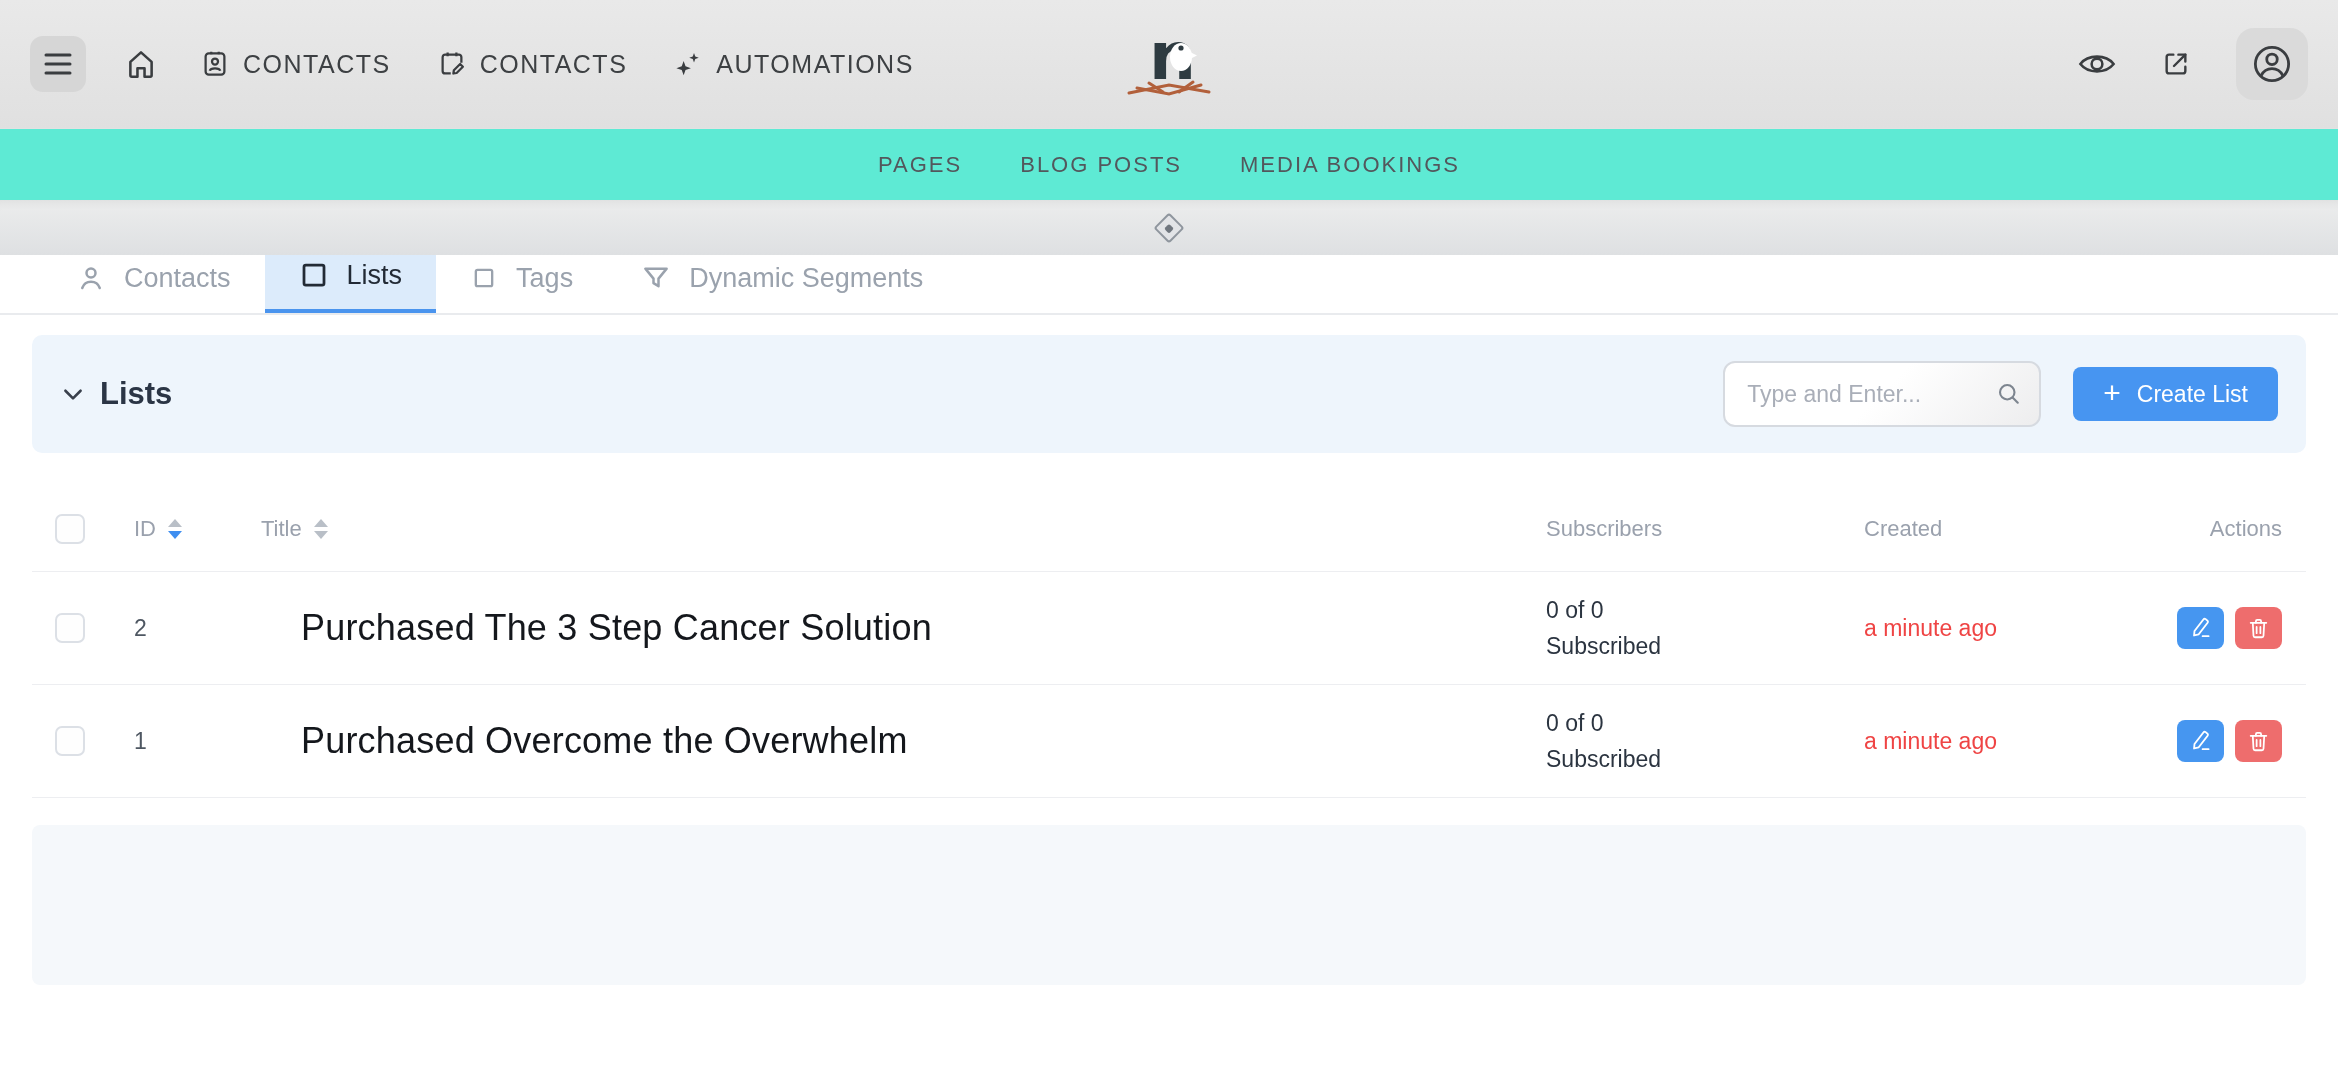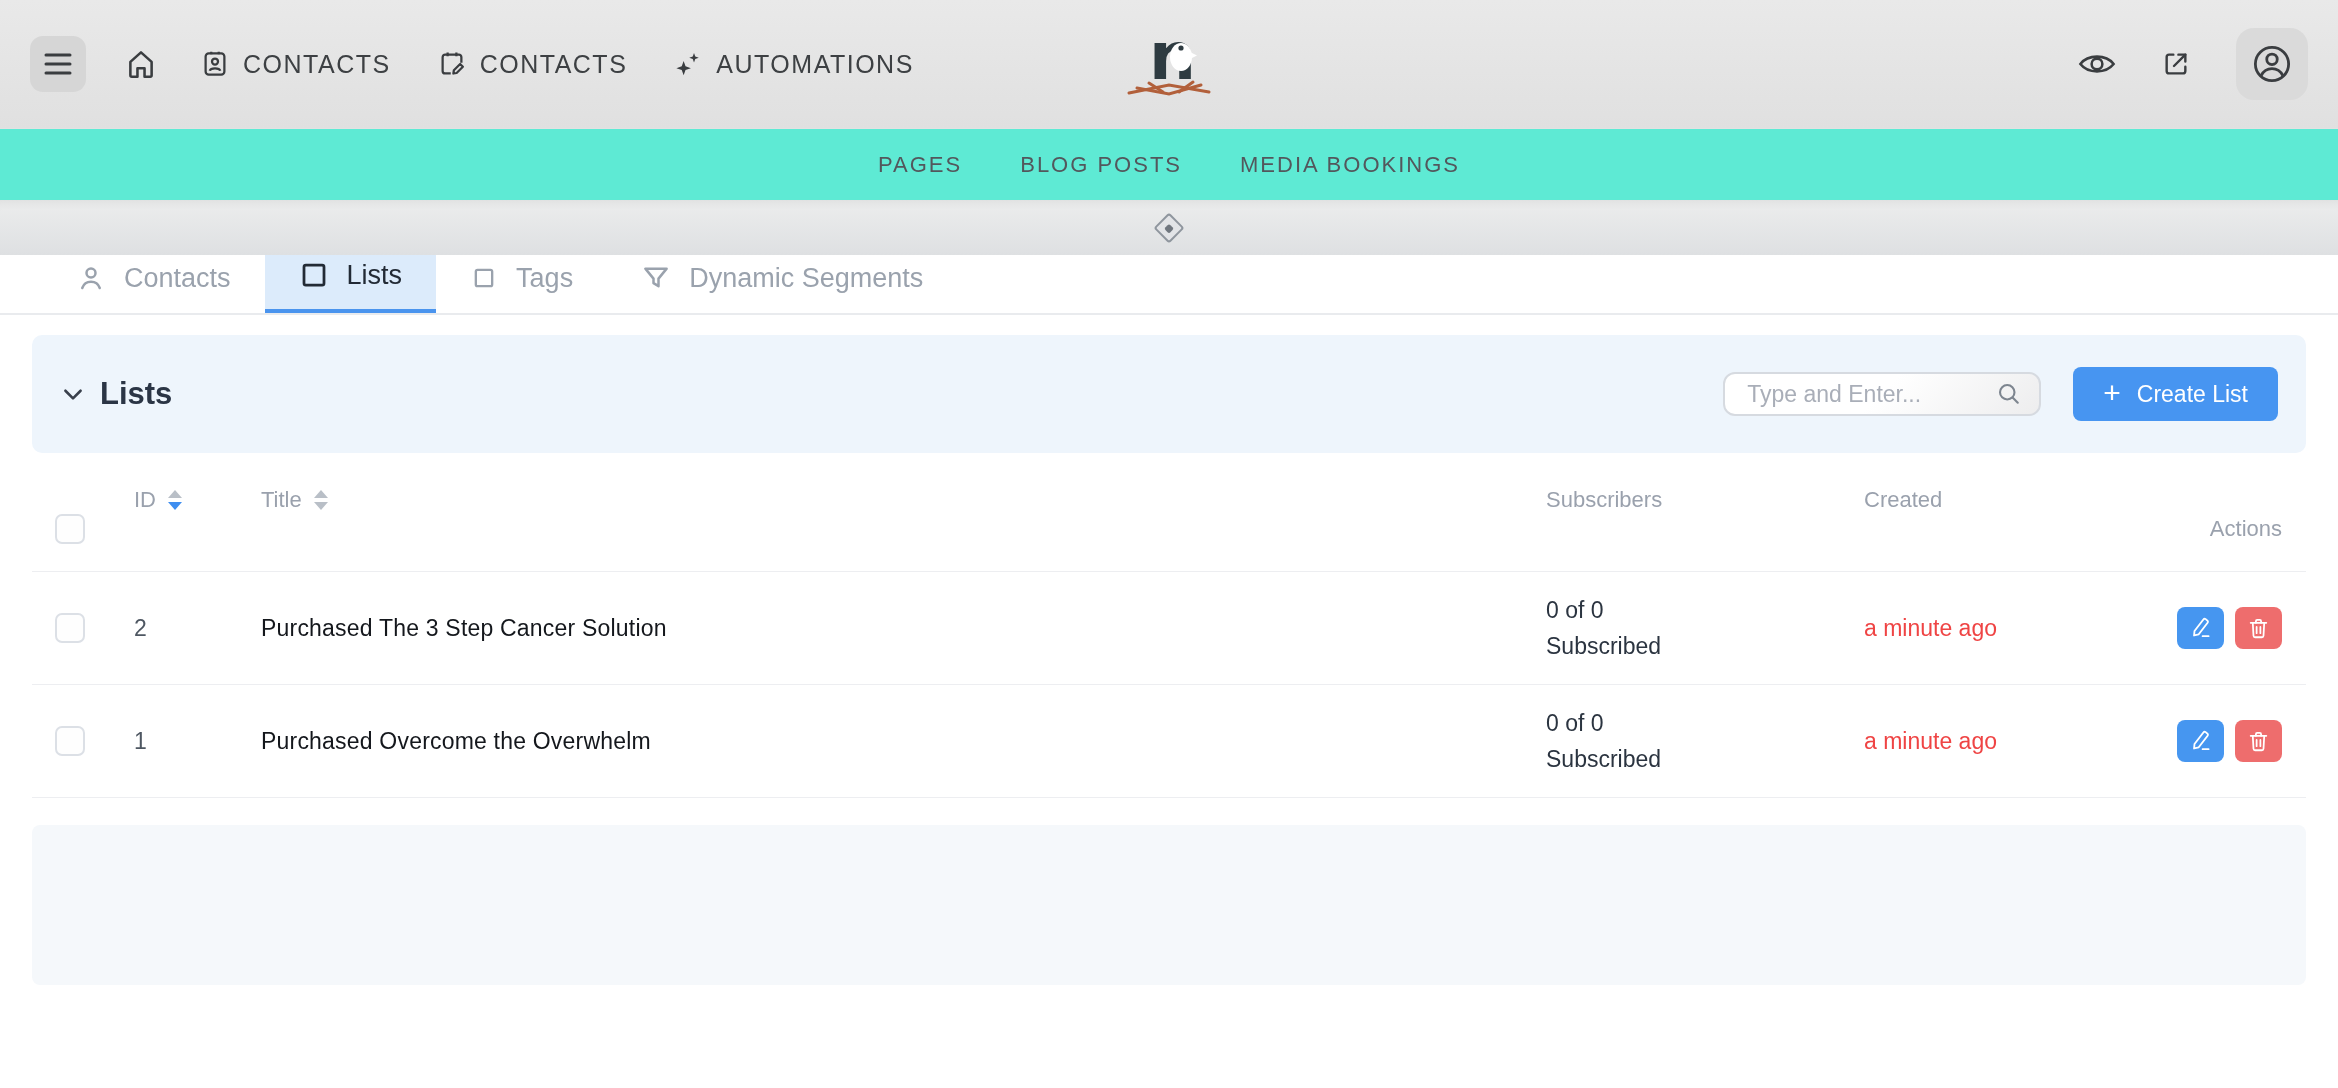--- a/index.html
+++ b/index.html
@@ -35,46 +35,46 @@
   .tab.active svg { stroke:#222a35; }
 
   
   .content { padding:0 32px; }
   .panel { margin-top:20px; height:118px; background:#eef5fc; border-radius:10px; display:flex; align-items:center; padding:0 28px; }
   .panel-left { flex:1; display:flex; flex-direction:column; justify-content:center; gap:14px; }
   .panel-title-row { display:flex; align-items:center; gap:14px; }
   .panel-title { font-size:31px; font-weight:600; color:#2b3545; }
   .panel-desc { font-size:22px; color:#4d5763; }
   .panel-right { display:flex; align-items:center; gap:32px; }
-  .search-box { position:relative; width:318px; height:44px; }
+  .search-box { position:relative; width:318px; height:66px; }
   .search-box input { width:100%; height:100%; border:2px solid #d6dae0; border-radius:12px; background:linear-gradient(135deg,#ffffff 50%,#ededee); font-size:23px; color:#5a616b; padding:0 62px 0 22px; outline:none; font-family:inherit; }
   .search-box input::placeholder { color:#a9aeb8; }
   .search-ic { position:absolute; right:18px; top:50%; transform:translateY(-50%); display:flex; }
   .create-btn { height:54px; padding:0 30px; background:#4795f1; border:none; border-radius:8px; color:#fff; font-size:23px; font-weight:500; display:flex; align-items:center; gap:16px; cursor:pointer; font-family:inherit; }
   .plus-glyph { font-size:30px; font-weight:400; line-height:1; margin-top:-3px; }
 
   
   .table { margin-top:34px; }
-  .thead { display:flex; height:84px; }
+  .thead { display:flex; align-items:center; height:84px; }
   .trow { display:flex; align-items:center; height:113px; border-top:1px solid #edeef1; }
   .tbody { border-bottom:1px solid #edeef1; }
   .col-check { flex:0 0 79px; padding-left:23px; display:flex; align-items:center; }
   .col-id { flex:0 0 125px; padding-left:23px; }
   .col-title { flex:1 1 auto; padding-left:25px; }
   .col-subs { flex:0 0 318px; padding-left:18px; }
   .col-created { flex:0 0 300px; padding-left:18px; }
   .col-actions { flex:0 0 160px; display:flex; justify-content:flex-end; padding-right:24px; }
   .th { font-size:22px; color:#9aa1ad; font-weight:500; display:flex; align-items:center; gap:12px; }
   .sort { display:flex; flex-direction:column; gap:4px; cursor:pointer; }
   .tri-up { width:0; height:0; border-left:7px solid transparent; border-right:7px solid transparent; border-bottom:8px solid #b9bfc7; }
   .tri-down { width:0; height:0; border-left:7px solid transparent; border-right:7px solid transparent; border-top:8px solid #b9bfc7; }
   .tri-down.active { border-top-color:#3e8ef0; }
   .checkbox { width:30px; height:30px; border:2px solid #dce0e6; border-radius:7px; background:#fefefe; cursor:pointer; }
   .cell-id { font-size:23px; color:#4e5762; }
-  .cell-title { font-size:23px; color:#14171c; font-weight:500; letter-spacing:0.2px; cursor:pointer; }
+  .cell-title { font-size:36px; color:#14171c; font-weight:500; letter-spacing:0.2px; cursor:pointer;margin-left:40px; }
   .cell-subs { font-size:23px; color:#2b3440; line-height:36px; }
   .cell-created { font-size:23px; color:#ef4444; }
   .actions { display:flex; gap:11px; }
   .action-btn { width:47px; height:42px; border-radius:8px; border:none; display:flex; align-items:center; justify-content:center; cursor:pointer; }
   .action-btn.edit { background:#4696f0; }
   .action-btn.del { background:#ee6d6d; }
 
   .bottom-panel { margin-top:27px; height:160px; background:#f5f8fb; border-radius:8px; }
 </style>
 </head>

